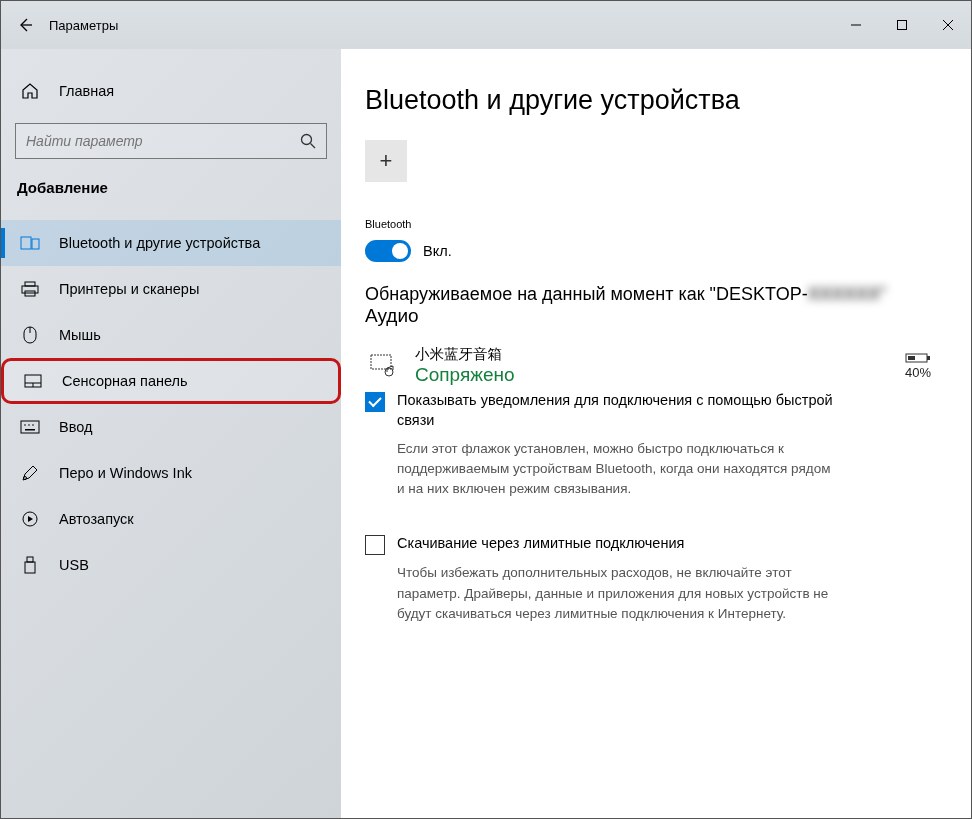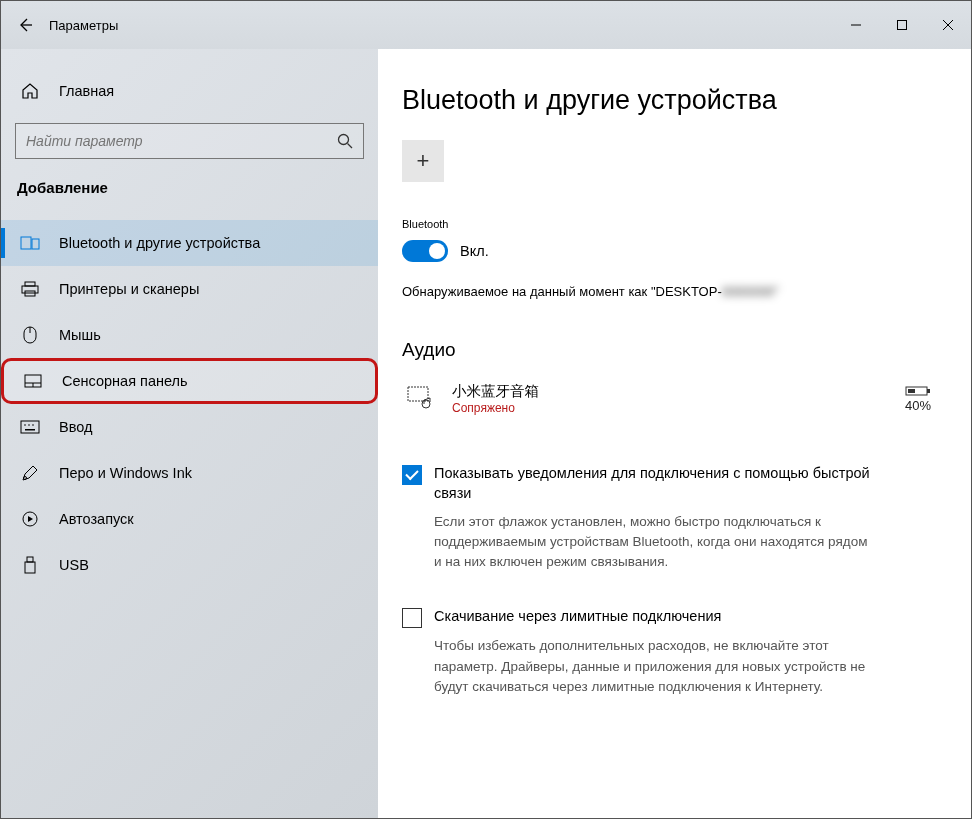--- a/index.html
+++ b/index.html
@@ -5,21 +5,21 @@
 * { margin:0; padding:0; box-sizing:border-box; font-family:"Segoe UI",Arial,sans-serif; }
 body { width:972px; height:819px; background:#fff; overflow:hidden; border:1px solid #555; }
 .window { display:flex; flex-direction:column; width:100%; height:100%; }
 .titlebar { height:48px; display:flex; align-items:center; justify-content:space-between; background:linear-gradient(180deg,#dce1e6 0%,#d5dadf 100%); }
 .tb-left { display:flex; align-items:center; }
 .back-btn { width:48px; height:48px; display:flex; align-items:center; justify-content:center; cursor:pointer; }
 .title { font-size:13px; color:#000; }
 .tb-right { display:flex; }
 .win-btn { width:46px; height:48px; display:flex; align-items:center; justify-content:center; cursor:pointer; }
 .content { display:flex; flex:1; min-height:0; }
-.sidebar { width:377px; background:linear-gradient(135deg,#e0e4e9 0%,#cfd4d9 100%); padding-top:20px; }
+.sidebar { width:340px; background:linear-gradient(135deg,#e0e4e9 0%,#cfd4d9 100%); padding-top:20px; }
 .home-row { display:flex; align-items:center; height:44px; padding-left:18px; cursor:pointer; }
 .home-row .icon { width:22px; display:flex; align-items:center; justify-content:center; }
 .home-row .lbl { margin-left:18px; font-size:14.5px; }
 .search-box { margin:10px 14px 14px 14px; height:36px; border:1px solid #777; background:rgba(255,255,255,.12); display:flex; align-items:center; padding:0 10px; }
 .search-box input { flex:1; border:none; background:transparent; outline:none; font-size:14px; color:#333; font-style:italic; }
 .search-box .sicon { color:#222; }
 .section-title { padding:6px 16px 16px 16px; font-size:15px; font-weight:600; }
 .nav { margin-top:8px; }
 .nav-item { height:46px; display:flex; align-items:center; padding-left:18px; cursor:pointer; position:relative; }
 .nav-item.selected { background:rgba(0,120,215,.12); }
@@ -30,28 +30,28 @@
 .main { flex:1; background:#fff; overflow-y:auto; padding:36px 40px 20px 24px; }
 .page-title { font-size:27px; font-weight:400; margin-bottom:24px; }
 .add-row { display:flex; align-items:center; margin-bottom:36px; cursor:pointer; }
 .add-btn { width:42px; height:42px; background:#e6e6e6; display:flex; align-items:center; justify-content:center; margin-right:16px; font-size:22px; color:#333; }
 .add-label { font-size:14.5px; }
 .btlabel { font-size:11px; margin-bottom:10px; }
 .toggle { width:46px; height:22px; background:#0078d7; border-radius:11px; position:relative; display:inline-block; vertical-align:middle; cursor:pointer; }
 .toggle .knob { position:absolute; right:3px; top:3px; width:16px; height:16px; background:#fff; border-radius:50%; }
 .toggle-row { display:flex; align-items:center; gap:12px; margin-bottom:22px; }
 .toggle-state { font-size:14.5px; }
-.discover { font-size:13px; margin-bottom:40px; }
+.discover { font-size:18px; }
 .blur { filter:blur(4px); display:inline-block; }
 .sub-title { font-size:19px; margin-bottom:14px; }
-.device-row { display:flex; align-items:center; padding:4px 0; margin-bottom:42px; cursor:pointer; }
+.device-row { display:flex; align-items:center; padding:4px 0; cursor:pointer; }
 .dev-icon { width:38px; height:38px; display:flex; align-items:center; justify-content:center; margin-right:12px; }
 .dev-info { flex:1; }
 .dev-name { font-size:14.5px; }
-.dev-status { font-size:12px; color:#b91c1c; }
+.dev-status { font-size:19px; color:#15803d; }
 .dev-batt { text-align:right; font-size:13px; color:#222; }
 .batt-icon-wrap { display:flex; align-items:center; gap:0; flex-direction:column; }
 .checkbox-block { display:flex; align-items:flex-start; margin-bottom:8px; }
 .chk { width:20px; height:20px; border:1px solid #333; display:flex; align-items:center; justify-content:center; margin-right:12px; margin-top:2px; cursor:pointer; flex-shrink:0; }
 .chk.checked { background:#0078d7; border-color:#0078d7; }
 .chk.checked::after { content:""; width:10px; height:5px; border-left:2px solid #fff; border-bottom:2px solid #fff; transform:rotate(-45deg); margin-top:-3px; }
 .chk-label { font-size:14.5px; line-height:1.4; max-width:440px; }
 .hint { font-size:13.5px; color:#555; margin-left:32px; max-width:440px; line-height:1.5; margin-bottom:34px; }
 svg { display:block; }
 </style>

